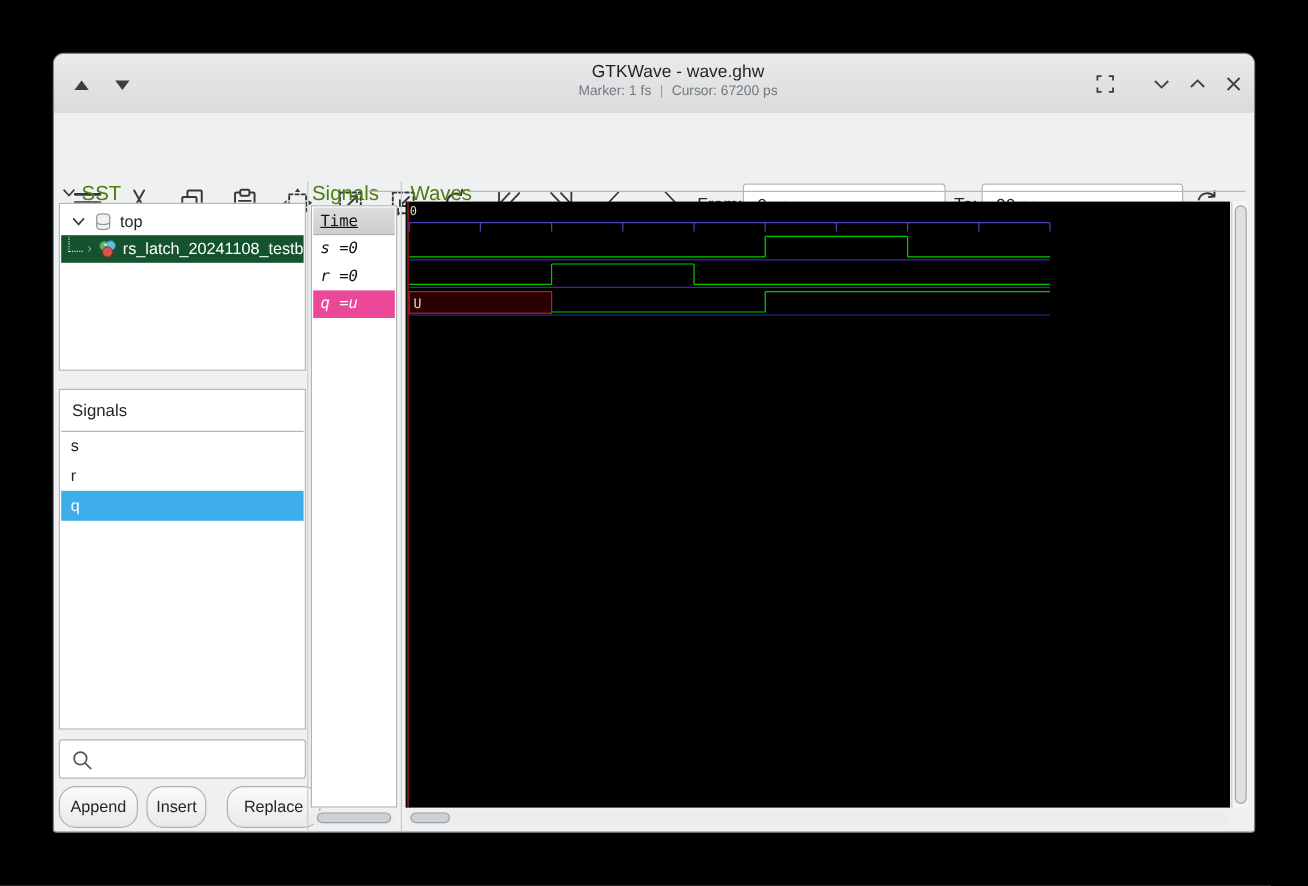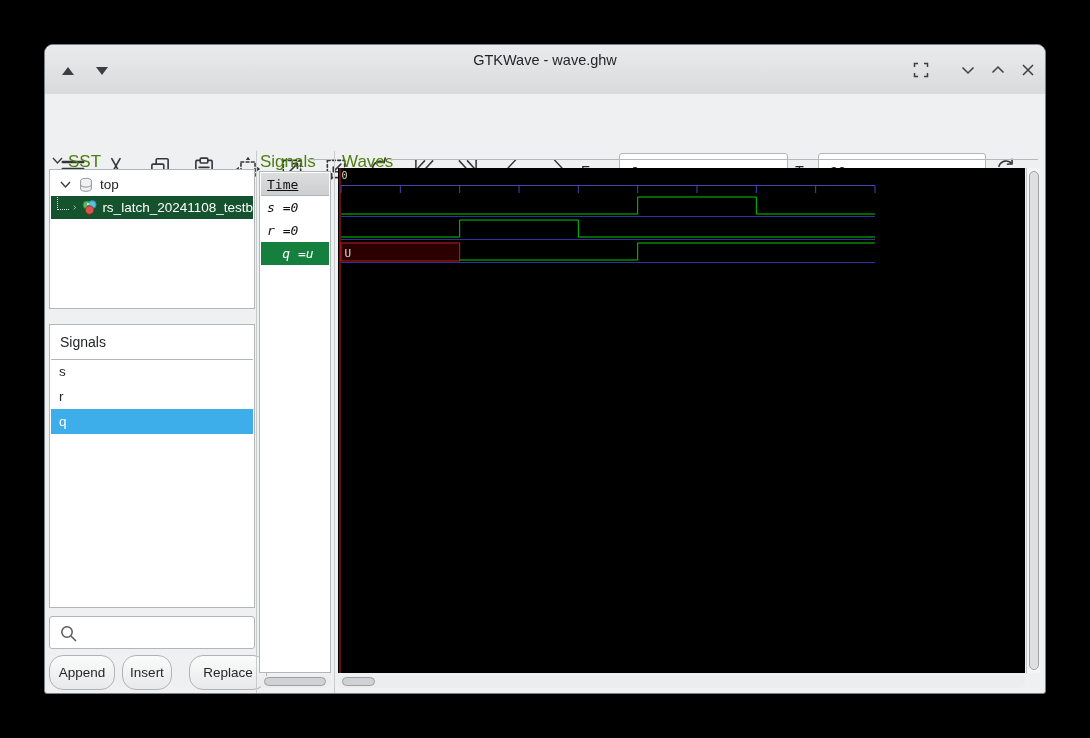--- a/index.html
+++ b/index.html
@@ -6,21 +6,21 @@
     font-family:"Liberation Sans",sans-serif;-webkit-font-smoothing:antialiased;}
   .window{position:absolute;left:44px;top:44px;width:1002px;height:650px;background:#eff0f1;
     border:1px solid #7d8083;border-radius:9px 9px 3px 3px;box-sizing:border-box;overflow:hidden;}
   
   .titlebar{position:absolute;left:0;top:0;width:100%;height:49px;
     background:linear-gradient(#eaebec,#d9dadb);border-bottom:1px solid #bfc2c4;}
   .tri-btn{position:absolute;top:17px;width:18px;height:16px;background:none;border:none;padding:0;cursor:default;}
   .tri{width:0;height:0;display:inline-block;}
   .tri-up{border-left:6px solid transparent;border-right:6px solid transparent;border-bottom:8px solid #3c3f41;}
   .tri-down{border-left:6px solid transparent;border-right:6px solid transparent;border-top:8px solid #3c3f41;}
-  .tb-center{position:absolute;left:0;top:0;width:100%;text-align:center;}
+  .tb-center{position:absolute;left:0;top:0;width:100%;text-align:center;padding-left:20px;}
   .tb-title{margin-top:7px;font-size:14.5px;color:#1f2224;}
   .tb-sub{margin-top:2px;font-size:11.5px;color:#74787b;}
   .tb-sub .sep{margin:0 7px;color:#9a9da0;}
   .tb-ico{position:absolute;top:15px;width:20px;height:20px;background:none;border:none;padding:0;}
   .tb-ico svg{stroke:#3c3f41;fill:none;stroke-width:1.5;}
   
   .toolbar{position:absolute;left:0;top:49px;width:100%;height:55px;background:#eff0f1;}
   .tool-btn{position:absolute;top:62px;width:28px;height:28px;background:none;border:none;padding:0;}
   .tool-btn svg{width:26px;height:26px;stroke:#35383a;fill:none;stroke-width:1.5;stroke-linecap:round;stroke-linejoin:round;}
   .tb-label{position:absolute;top:69px;font-size:14.5px;color:#232629;}
@@ -44,39 +44,42 @@
   .search svg{position:absolute;left:9px;top:7px;stroke:#56595c;fill:none;stroke-width:1.5;}
   .btn{position:absolute;top:610px;height:35px;background:linear-gradient(#fafbfb,#e8e9ea);
     border:1px solid #b0b3b5;border-radius:14px;font-size:13.5px;color:#232629;
     font-family:"Liberation Sans",sans-serif;}
   
   .sig-hdr{position:absolute;left:1px;right:1px;top:1px;height:23px;background:linear-gradient(#dcdddd,#cdcecf);
     border-bottom:1px solid #b0b3b5;font-family:"DejaVu Sans Mono",monospace;font-size:13px;color:#111;
     line-height:23px;padding-left:6px;box-sizing:border-box;text-decoration:underline;}
   .sig-row{position:absolute;left:1px;right:1px;height:23px;font-family:"DejaVu Sans Mono",monospace;
     font-size:13px;color:#111;line-height:23px;padding-left:6px;box-sizing:border-box;font-style:italic;}
-  .sig-row.sel{background:#15803d;color:#fff;text-align:center;}
+  .sig-row.sel{background:#ec4899;color:#fff;}
   
   .hscroll{position:absolute;top:631px;height:12px;background:#eceded;border-radius:6px;}
   .hthumb{position:absolute;top:632px;height:9px;background:#cfd2d4;border:1px solid #9da0a3;border-radius:5px;box-sizing:border-box;}
   .vscroll{position:absolute;background:#f4f5f5;border-left:1px solid #c6c9cb;box-sizing:border-box;}
   .vthumb{position:absolute;background:#dfe0e1;border:1px solid #a0a3a6;border-radius:6px;box-sizing:border-box;}
   .waves-black{position:absolute;left:293px;top:123px;width:687px;height:505px;background:#000;}
 </style>
 </head>
 <body>
 
 <div>
 <div class="window">
 
   <div class="titlebar">
     <button class="tri-btn" style="left:14px"><span class="tri tri-up"></span></button>
     <button class="tri-btn" style="left:48px"><span class="tri tri-down"></span></button>
     <div class="tb-center">
       <div class="tb-title">GTKWave - wave.ghw</div>
+      <div class="tb-sub">
+        <span>Marker: 1 fs</span><span class="sep">|</span><span>Cursor: 67200 ps</span>
+      </div>
     </div>
     <button class="tb-ico" style="left:866px">
       <svg width="20" height="20" viewBox="0 0 20 20">
         <path d="M3.5,7 V3.5 H7 M13,3.5 H16.5 V7 M16.5,13 V16.5 H13 M7,16.5 H3.5 V13"></path>
           </svg>
     </button>
     <button class="tb-ico" style="left:913px">
       <svg width="20" height="20" viewBox="0 0 20 20">
         <path d="M4.5,7.5 L10,13 L15.5,7.5"></path>
           </svg>

